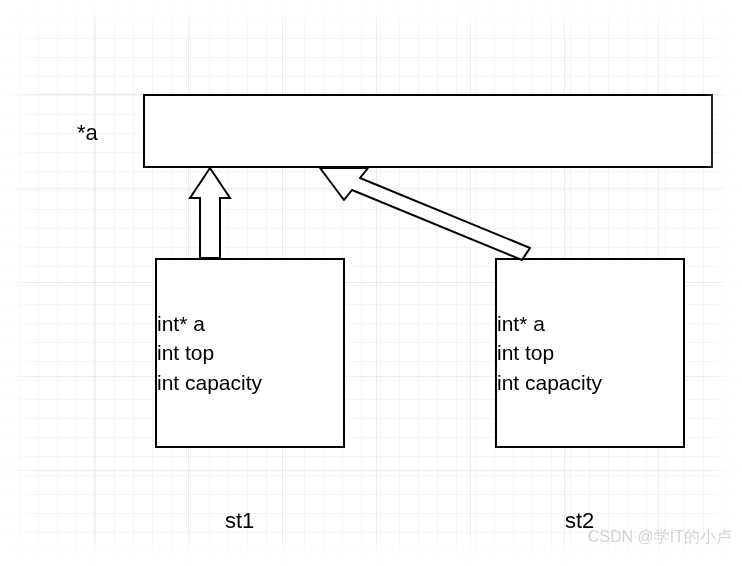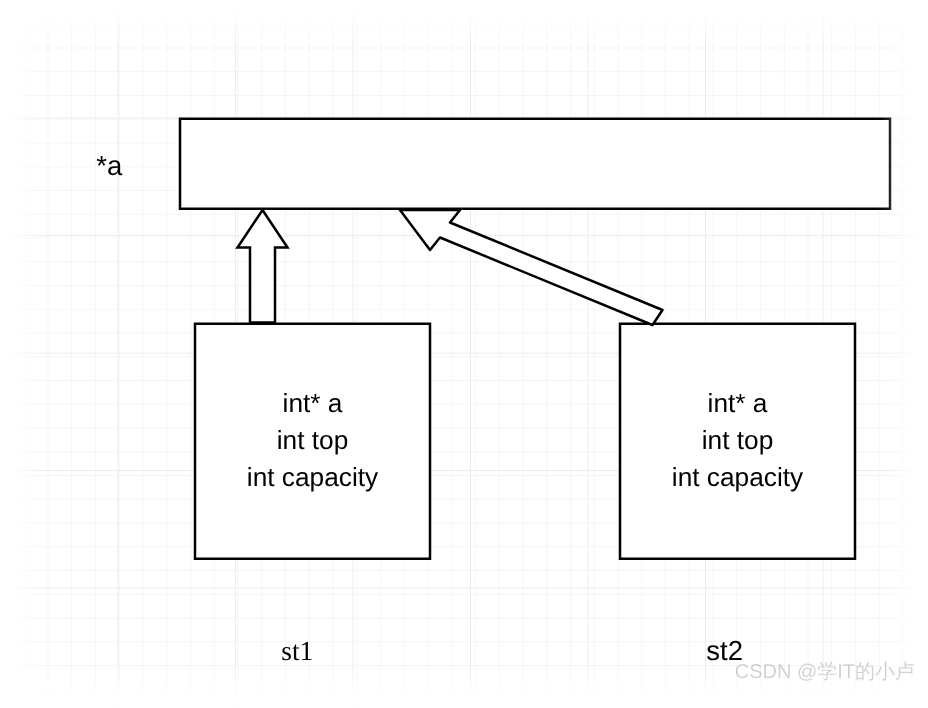--- a/index.html
+++ b/index.html
@@ -40,21 +40,20 @@
     position: absolute;
     color: #000;
     font-size: 22px;
     white-space: nowrap;
   }
   .struct-content {
     position: absolute;
     width: 100%;
     top: 50%;
     transform: translateY(-50%);
-    text-align: center;
     font-size: 21px;
     line-height: 1.4;
   }
   .watermark {
     position: absolute;
     right: 10px;
     bottom: 18px;
     color: rgba(0,0,0,0.18);
     font-size: 16px;
     font-family: "Microsoft YaHei", Arial, sans-serif;
@@ -83,21 +82,21 @@
 </div>
 
 <div class="box" style="left:495px; top:258px; width:190px; height:190px;">
   <div class="struct-content">
     <div>int* a</div>
     <div>int top</div>
     <div>int capacity</div>
   </div>
 </div>
 
-<div class="label" style="left:225px; top:508px;font-family:Liberation Serif, serif;">st1</div>
+<div class="label" style="left:225px; top:508px;">st1</div>
 
 <div class="label" style="left:565px; top:508px;text-align:right;">st2</div>
 
 <svg class="arrow" style="left:190px; top:168px;" width="40" height="92">
 
   <polygon points="20,0 40,30 30,30 30,90 10,90 10,30 0,30" fill="#ffffff" stroke="#000" stroke-width="2"></polygon>
 </svg>
 
 <svg class="arrow" style="left:310px; top:150px;" width="230" height="120">
 

